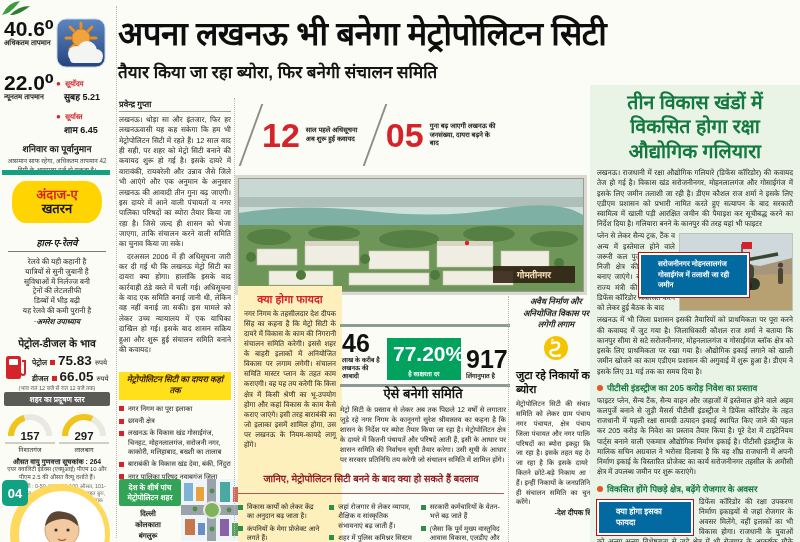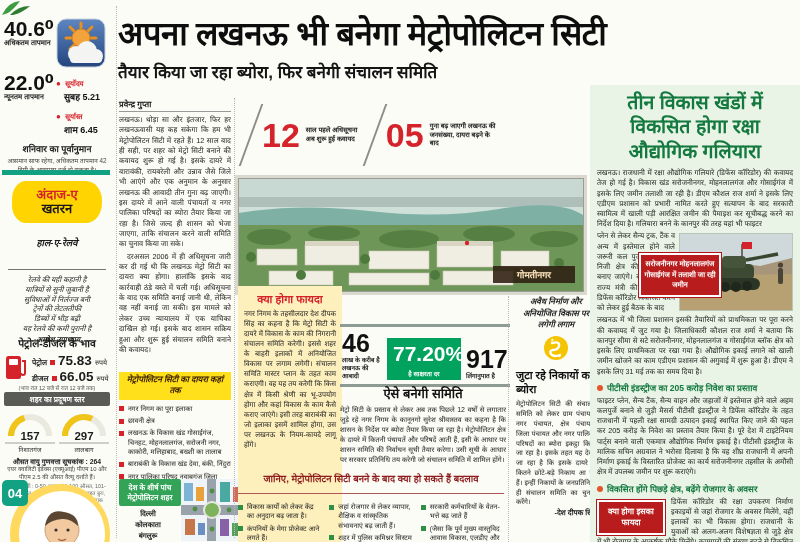--- a/index.html
+++ b/index.html
@@ -19,22 +19,22 @@
   .forecast-title{font-size:9px;font-weight:bold;text-align:center}
   .forecast-text{font-size:6.3px;color:#444;text-align:center;line-height:1.35}
   .greenbar{background:#12a283;height:5px;width:108px}
   .bubble{background:#ffd400;border-radius:14px 16px 16px 14px/18px 20px 20px 18px;
           width:86px;text-align:center;padding:7px 2px 6px;position:relative}
   .bubble:after{content:"";position:absolute;right:-9px;top:12px;border:9px solid transparent;
           border-left-color:#ffd400;border-top-width:3px}
   .bubble .l1{font-size:13px;font-weight:bold;color:#d5232b;line-height:1.1}
   .bubble .l2{font-size:13px;font-weight:bold;color:#191919;line-height:1.1}
   .rail-title{font-size:9.5px;font-weight:bold;font-style:italic;text-align:center;
-          border-bottom:1px solid #777;padding-bottom:20px;font-family:"Liberation Serif","DejaVu Serif",serif}
-  .poem{font-size:7.4px;font-style:italic;text-align:center;line-height:1.32;color:#222;
+          border-bottom:1px solid #777;padding-bottom:2px;font-family:"Liberation Serif","DejaVu Serif",serif}
+  .poem{font-size:7.4px;text-align:center;line-height:1.32;color:#222;
         font-family:"Liberation Serif","DejaVu Serif",serif}
   .poem-author{font-size:7.4px;font-style:italic;font-weight:bold;text-align:center;
         font-family:"Liberation Serif","DejaVu Serif",serif}
   .fuel-title{font-size:10.5px;font-weight:bold;text-align:center}
   .fuel-row{display:flex;align-items:baseline;gap:3px}
   .fuel-name{font-size:7.5px;font-weight:bold}
   .sqr{display:inline-block;width:5px;height:5px;background:#d5232b}
   .fuel-price{font-size:13.5px;font-weight:bold}
   .fuel-unit{font-size:7px}
   .fuel-note{font-size:5.6px;color:#555;text-align:center}
@@ -95,22 +95,22 @@
 
   .changes-title{font-size:9.6px;font-weight:bold;color:#8f1c1c;text-align:center;
         border-bottom:1px solid #b05656;padding-bottom:8px;margin-bottom:4px}
 
   
   #defense{left:590px;top:85px;width:210px;height:457px;background:#e9f3e6;padding:5px 7px;box-sizing:border-box}
   .def-headline{color:#13793f;font-size:19.5px;font-weight:800;line-height:1.25;text-align:center}
   .def-body{font-size:7.2px;line-height:1.42;color:#20241f}
   .def-sub{font-size:8.6px;font-weight:bold;color:#13793f;margin:5px 0 2px;position:relative;padding-left:10px}
   .def-sub:before{content:"";position:absolute;left:0;top:3px;width:6px;height:6px;background:#e2562a;border-radius:50%}
-  .redbox{background:#b91c1c;border:2px solid #fff;box-shadow:0 0 0 1px #b0151b;color:#fff;
-        font-size:7.2px;font-weight:bold;text-align:center;padding:4px 3px;line-height:1.45}
+  .redbox{background:#0369a1;border:2px solid #fff;box-shadow:0 0 0 1px #b0151b;color:#fff;
+        font-size:7.2px;font-weight:bold;padding:4px 17px;line-height:1.45}
 </style>
 </head>
 <body>
 
 <div id="page">
 
   <div id="sidebar" class="abs">
     <svg class="abs" style="left:0;top:0" width="34" height="16">
       <path d="M2 15 Q8 2 20 1 Q14 9 8 13 Z" fill="#3d9c40"></path>
         <path d="M10 15 Q18 6 30 6 Q22 13 13 15 Z" fill="#2e7d33"></path>

